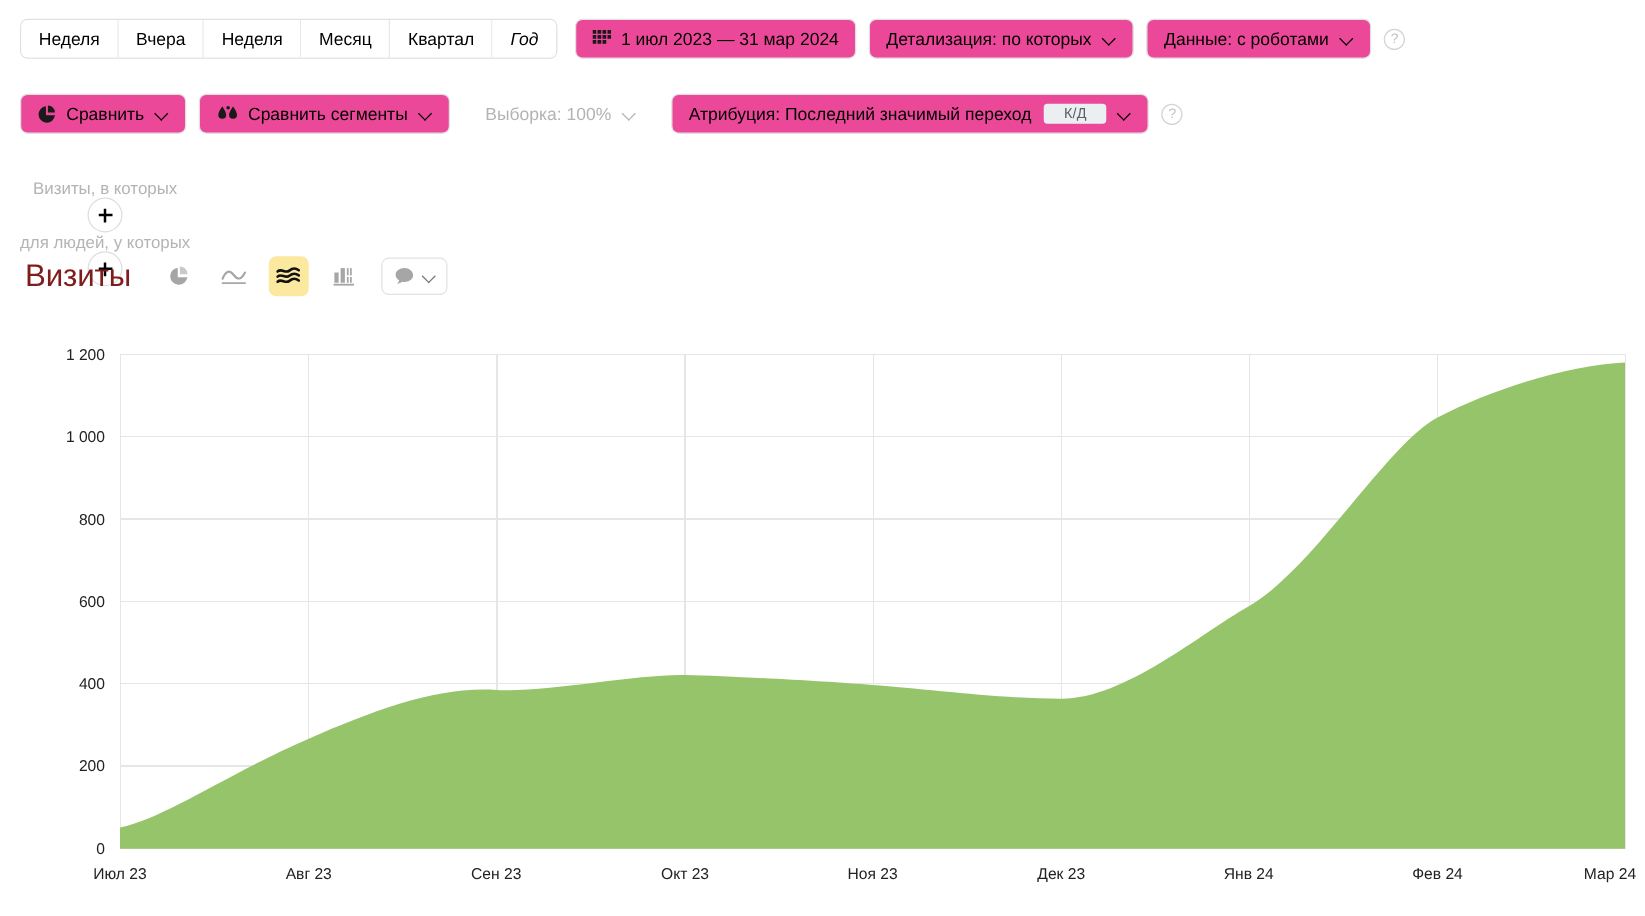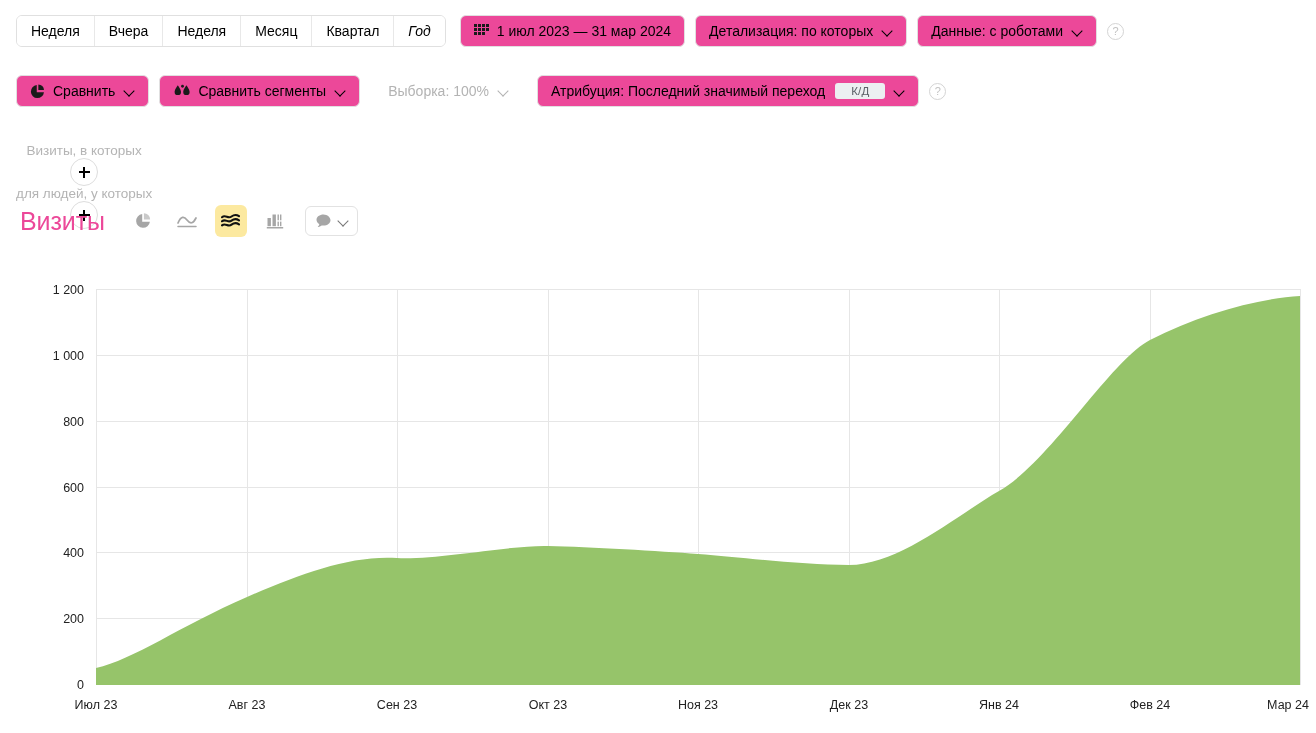--- a/index.html
+++ b/index.html
@@ -106,39 +106,39 @@
   }
   .plus-btn::before { width: 11px; height: 2px; margin-left: -5.5px; margin-top: -1px; }
   .plus-btn::after  { width: 2px; height: 11px; margin-left: -1px; margin-top: -5.5px; }
 
   
   .chart-head {
     position: absolute; left: 20px; top: 205px;
     display: flex; align-items: center;
   }
   .chart-title {
-    font-size: 25px; font-weight: normal; color: #ec4899;
+    font-size: 25px; font-weight: normal; color: #7f1d1d;
     letter-spacing: -0.1px;
     font-family: "Liberation Sans", sans-serif;
   }
   .vt-btn {
     width: 32px; height: 32px; border-radius: 6px;
     border: none; background: transparent;
     display: flex; align-items: center; justify-content: center;
     cursor: pointer; flex: none; padding: 0;
   }
   .vt-btn.active { background: #fce9a0; }
   .comment-btn {
     height: 30px; border: 1px solid #e2e2e2; border-radius: 6px;
     background: #fff; display: inline-flex; align-items: center;
     gap: 5px; padding: 0 8px 0 9px; cursor: pointer;
   }
 
   
-  .chart-wrap { position: absolute; left: 0; top: 268px; width: 1316px; height: 450px; }
+  .chart-wrap { position: absolute; left: 0; top: 262px; width: 1316px; height: 450px; }
   .chart-svg { display: block; }
   .axis-text {
     font-family: "Liberation Sans", sans-serif;
     font-size: 12.5px; fill: #222222;
   }
   .ytick { text-anchor: end; }
   .xtick { text-anchor: middle; }
 </style>
 </head>
 <body>

